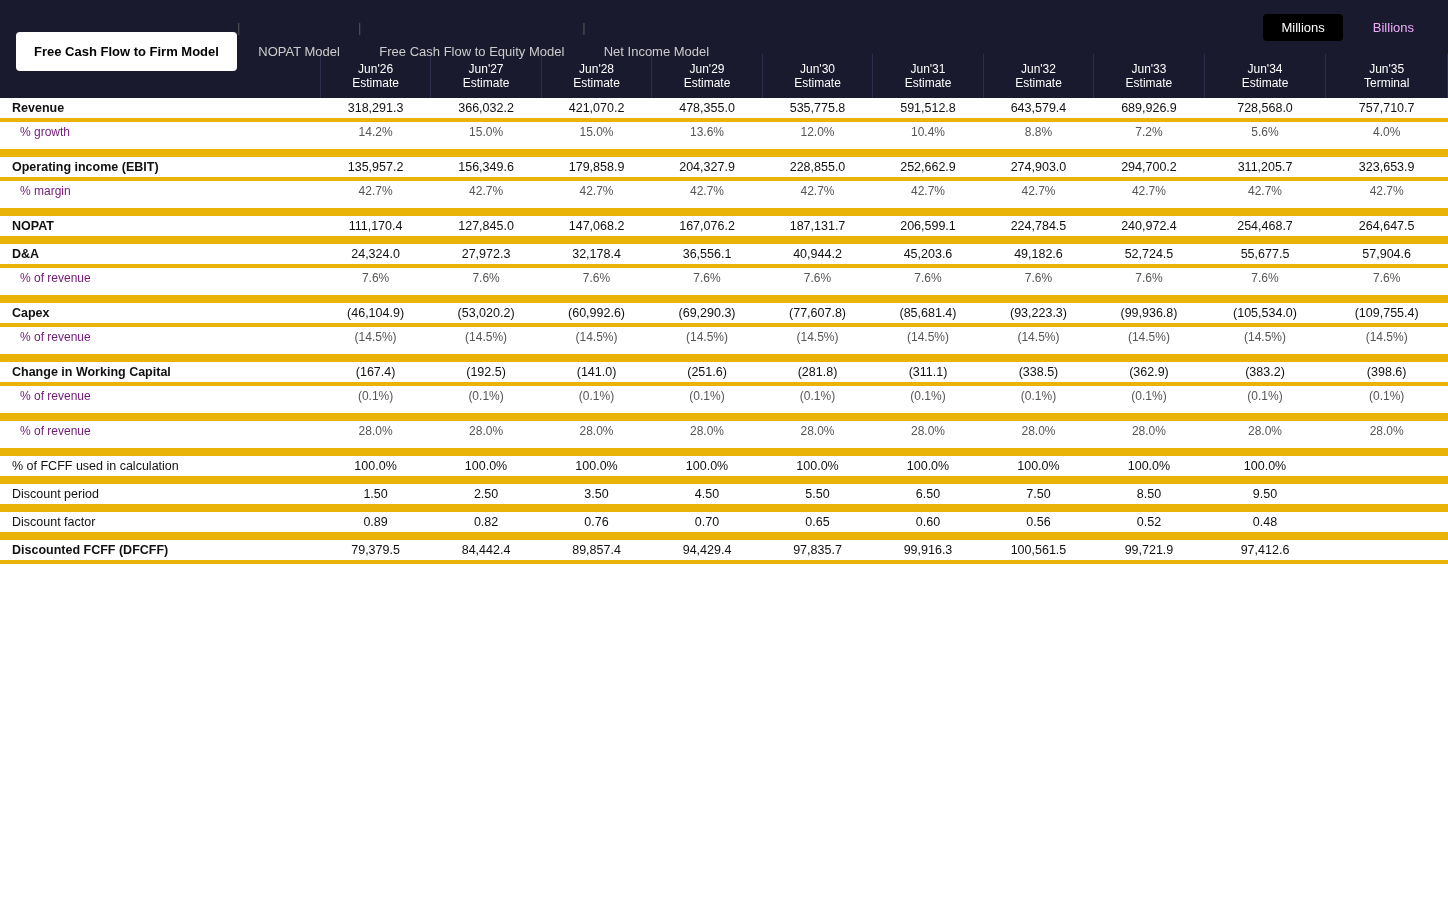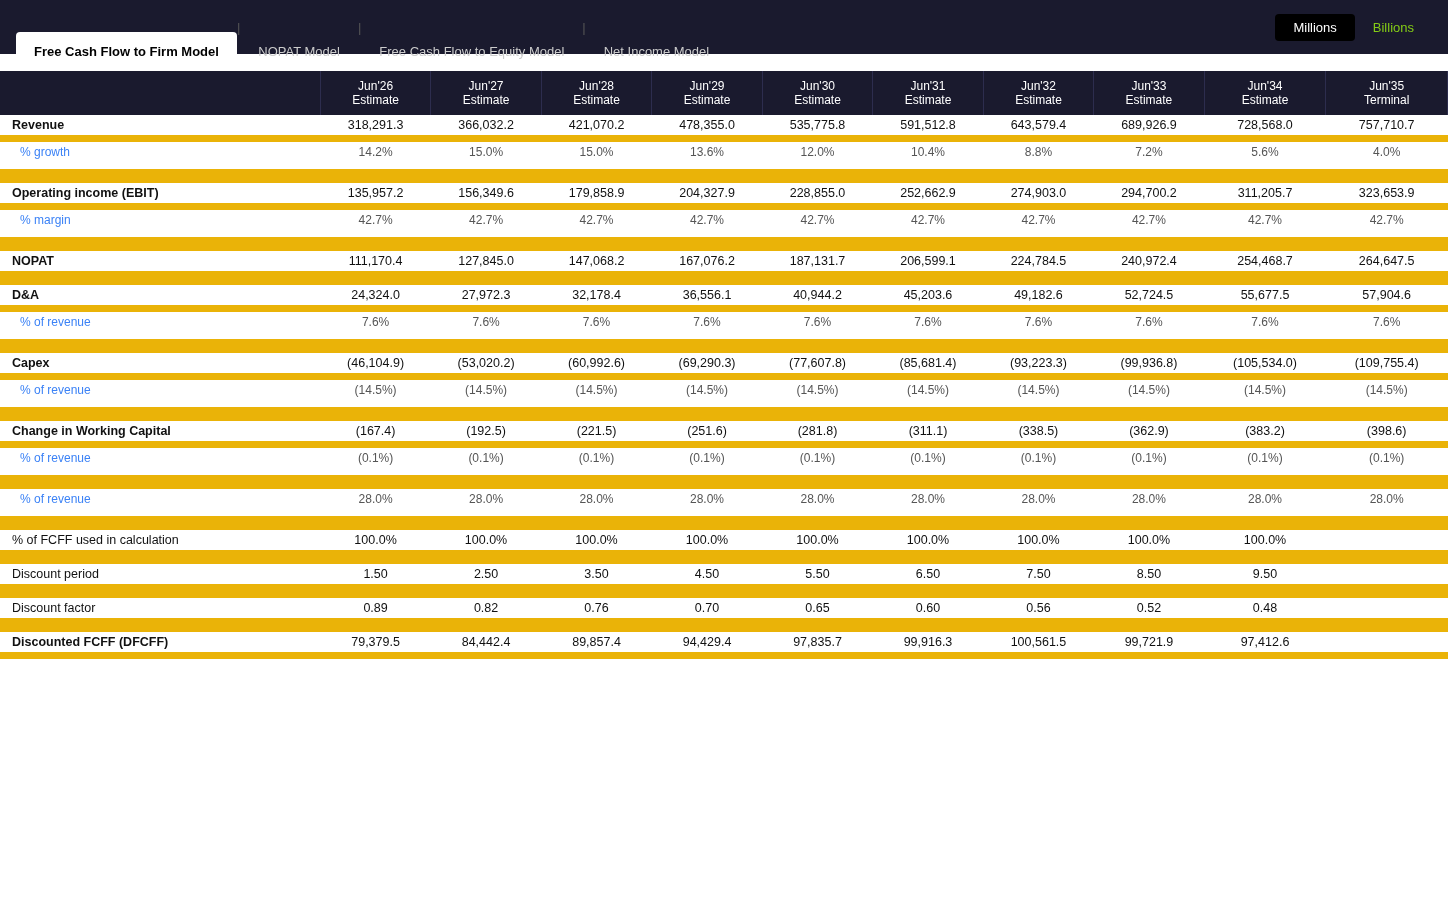--- a/index.html
+++ b/index.html
@@ -12,50 +12,50 @@
     }
     .nav-tabs { display: flex; align-items: center; gap: 0; }
     .nav-tab {
       padding: 12px 18px; color: #ccc; cursor: pointer; font-size: 13px;
       border: none; background: transparent; margin-top: 48px;
     }
     .nav-tab.active {
       background: #fff; color: #000; font-weight: 600; border-radius: 4px;
     }
     .nav-separator { color: #555; }
-    .unit-toggle { display: flex; align-items: center; gap: 0; }
+    .unit-toggle { display: flex; align-items: center; gap: 12px; }
     .unit-btn {
       padding: 6px 18px; cursor: pointer; font-size: 13px; border: none;
-      background: transparent; color: #84cc16;
+      background: transparent; color: #f0abfc;
     }
     .unit-btn.active { background: #000; color: #fff; border-radius: 4px; }
 
     
     .table-wrapper { overflow-x: auto; }
-    table { width: 100%; border-collapse: collapse; font-size: 12.5px; margin-top: 17px; }
+    table { width: 100%; border-collapse: collapse; font-size: 12.5px; }
 
     
     thead tr th {
       background: #1a1a2e; color: #fff; text-align: center;
       padding: 8px 6px; font-weight: 500; font-size: 12px;
       border-right: 1px solid #2d2d4e;
     }
     thead tr th:first-child { text-align: left; padding-left: 12px; min-width: 200px; }
 
     
-    tbody tr { border-bottom: 7px solid #eab308; }
+    tbody tr { border-bottom: 4px solid #eab308; }
     tbody tr.section-sub td { padding-bottom: 10px; }
 
     td {
       padding: 3px 6px; text-align: center; vertical-align: middle;
     }
     td:first-child { text-align: left; padding-left: 12px; min-width: 200px; background: #fff; }
     td.bold { font-weight: 700; }
     td.sub { color: #555; font-size: 12px; }
-    td.sub:first-child { color: #3b82f6; font-size: 12px; padding-left: 20px; }
+    td.sub:first-child { color: #701a75; font-size: 12px; padding-left: 20px; }
   </style>
 </head>
 <body>
 
 <div class="top-nav">
   <div class="nav-tabs">
     <button class="nav-tab active">Free Cash Flow to Firm Model</button>
     <span class="nav-separator">|</span>
     <button class="nav-tab">NOPAT Model</button>
     <span class="nav-separator">|</span>
@@ -246,21 +246,21 @@
           <td class="sub">(14.5%)</td>
           <td class="sub">(14.5%)</td>
         </tr>
         <tr style="height: 4px; background: rgb(240, 240, 240);">
           <td colspan="11" style="padding: 0px;"></td>
         </tr>
         <tr style="padding-top: 14px;">
           <td class="bold">Change in Working Capital</td>
           <td>(167.4)</td>
           <td>(192.5)</td>
-          <td>(221.5)</td>
+          <td>(141.0)</td>
           <td>(251.6)</td>
           <td>(281.8)</td>
           <td>(311.1)</td>
           <td>(338.5)</td>
           <td>(362.9)</td>
           <td>(383.2)</td>
           <td>(398.6)</td>
         </tr>
         <tr class="section-sub">
           <td class="sub">% of revenue</td>

